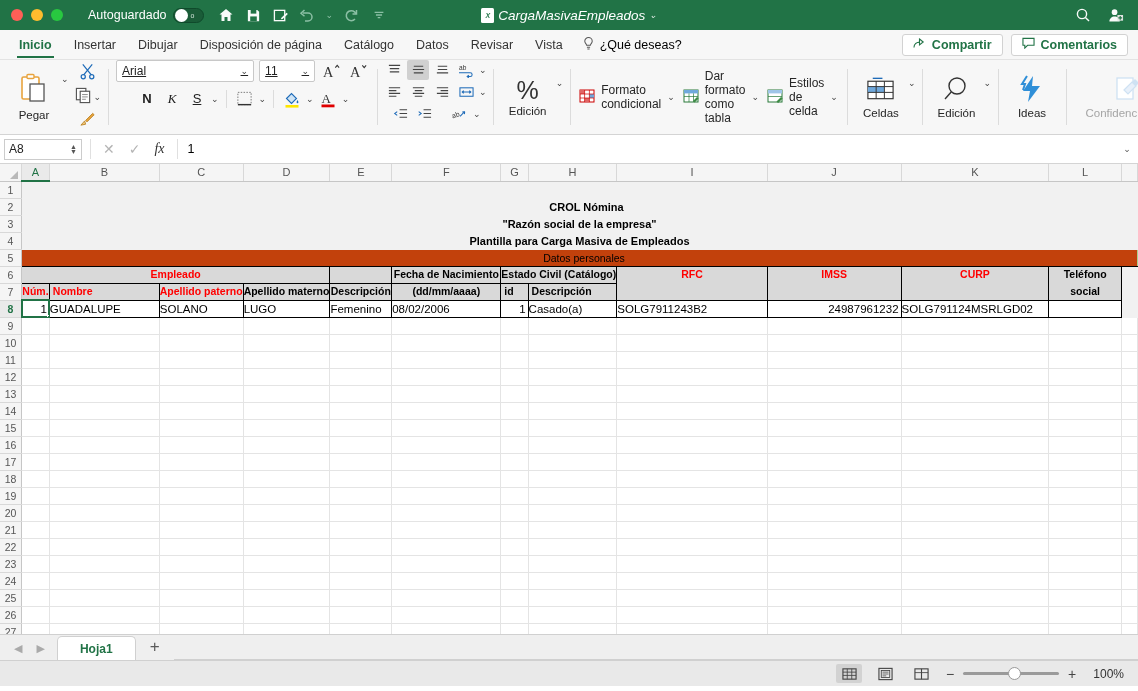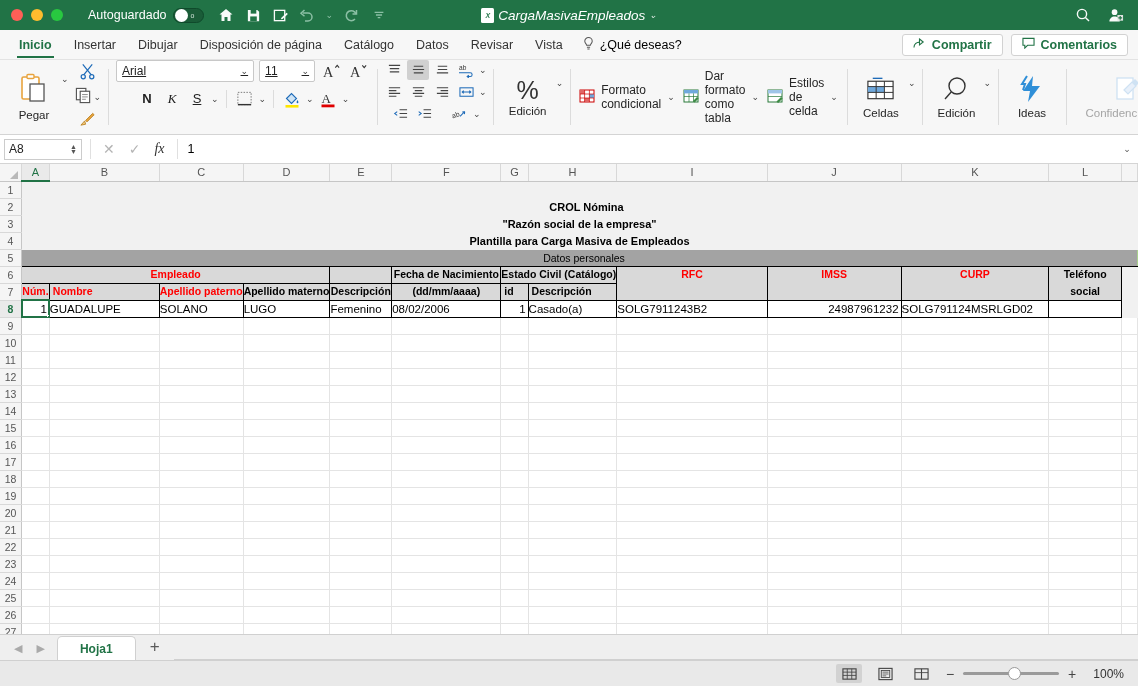--- a/index.html
+++ b/index.html
@@ -157,21 +157,21 @@
     border-right: 1px solid #c6c6c6; border-bottom: 1px solid #d8d8d8; height: 17px;
   }
   .rowhead.active { color: #217346; background: #eaeaea; font-weight: bold; }
   .cell {
     border-right: 1px solid #e4e4e4; border-bottom: 1px solid #e4e4e4;
     height: 17px; font-size: 11.5px; color: #000; overflow: hidden;
     white-space: nowrap; padding: 0 2px; background: #fff;
   }
   .cell.blankzone { background: #f1f1f1; border-right-color: #f1f1f1; border-bottom-color: #f1f1f1; }
   .cell.greenband {
-    background: #a3a3a3; text-align: center; font-size: 10.5px; color: #000;
+    background: #c2410c; text-align: center; font-size: 10.5px; color: #000;
     border-right: 1px solid #a9d08e; border-bottom: 1px solid #000; padding-left: 9px;
   }
   .cell.hdr {
     background: #d9d9d9; text-align: center; font-weight: bold; font-size: 10.5px;
     border: 1px solid #000; line-height: 1.05;
   }
   .cell.hdr.red { color: #ff0000; }
   .cell.hdr.left { text-align: left; padding-left: 3px; }
   .cell.hdr.noborder-b { border-bottom: none; }
   .cell.hdr.noborder-t { border-top: none; }

